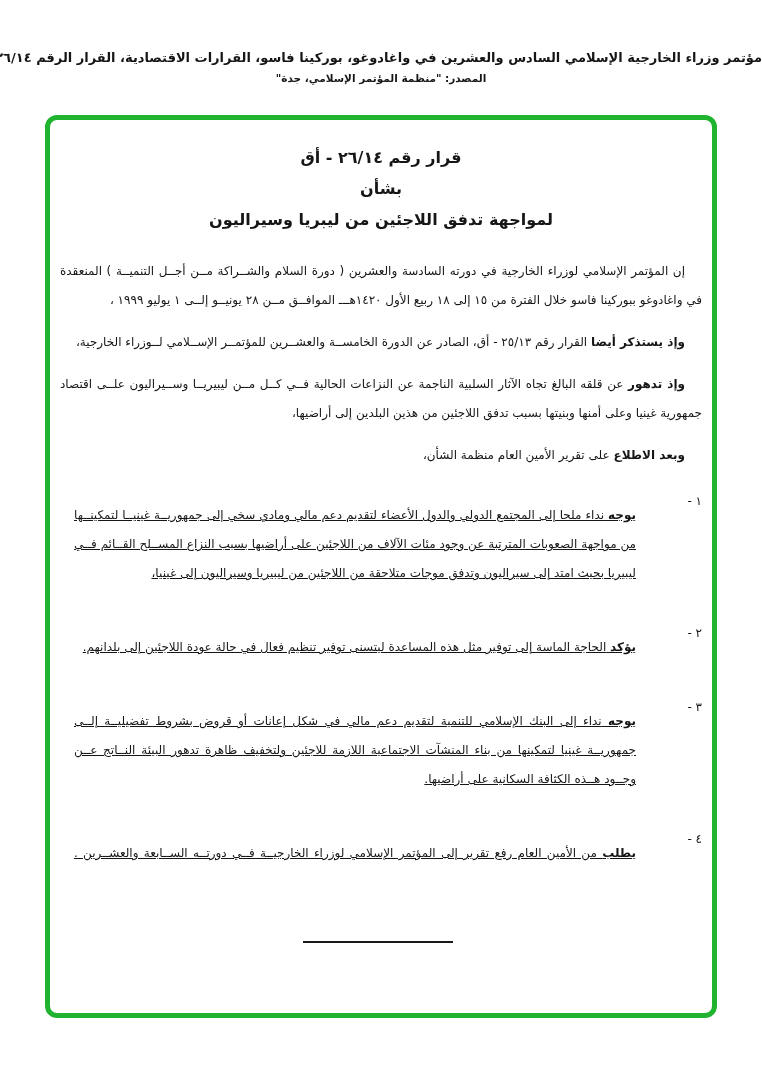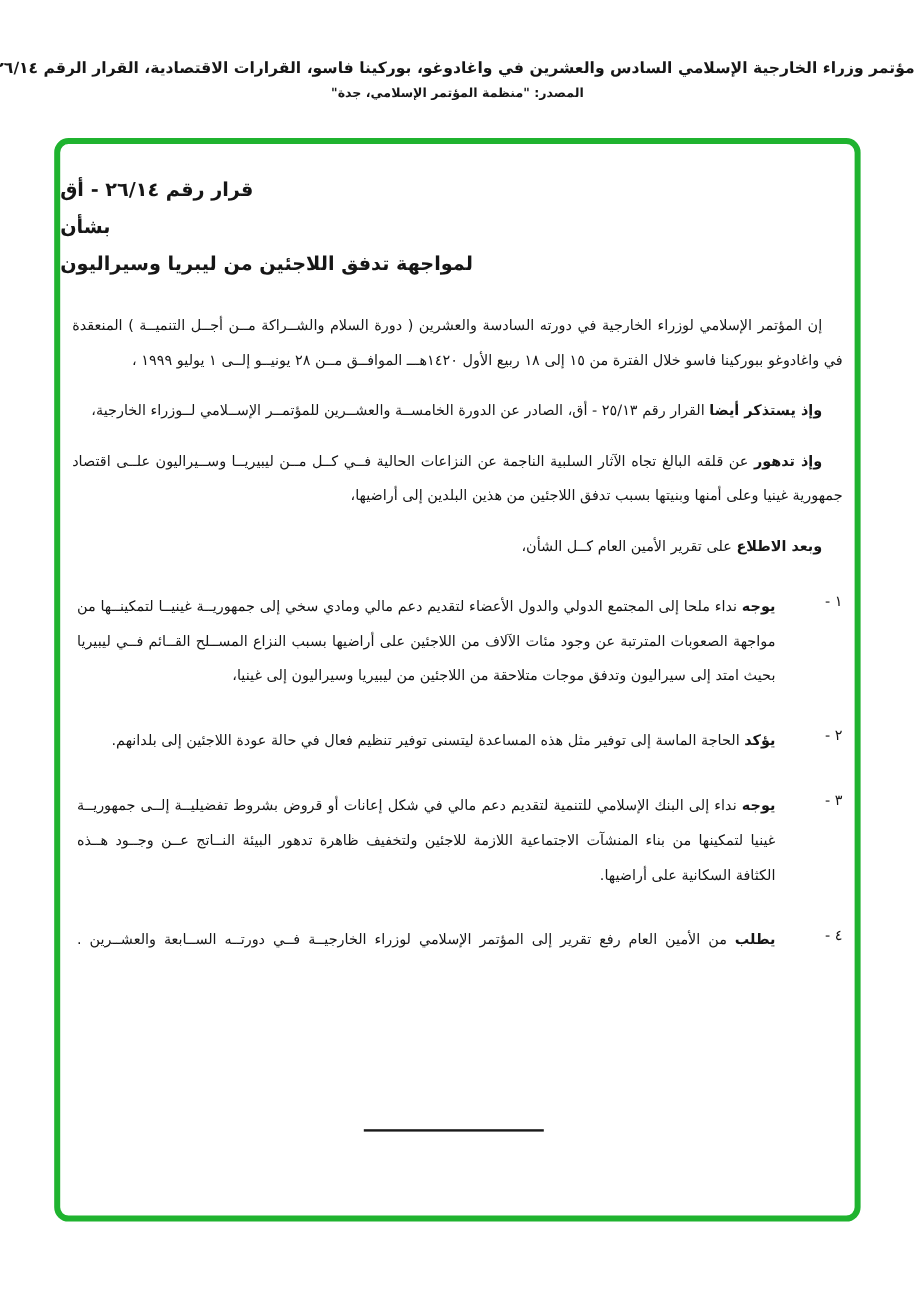--- a/index.html
+++ b/index.html
@@ -44,21 +44,21 @@
     top: 115px;
     width: 662px;
     height: 893px;
     border: 5px solid #1fb32f;
     border-radius: 12px;
     box-sizing: content-box;
     background: #ffffff;
   }
   .doc-title {
     margin-top: 22px;
-    text-align: left;
+    text-align: center;
     font-weight: bold;
     font-size: 16px;
     line-height: 31px;
   }
   .body-text {
     margin: 22px 10px 0 10px;
     font-size: 12px;
     line-height: 29px;
     text-align: justify;
   }
@@ -75,22 +75,23 @@
   .item {
     display: flex;
     margin-top: 17px;
   }
   .item-num {
     flex: 0 0 52px;
     text-align: right;
   }
   .item-text {
     flex: 1;
-    margin: 4px;
+    margin: 14px;
     text-align: justify;
+    text-decoration: underline;
   }
   .item.stretch-last .item-text {
     text-align-last: justify;
   }
   .divider {
     position: absolute;
     left: 303px;
     top: 941px;
     width: 150px;
     height: 2px;
@@ -117,21 +118,21 @@
 
     <div class="body-text">
 
       <p class="para first"><span>إن المؤتمر الإسلامي لوزراء الخارجية في دورته السادسة والعشرين ( دورة السلام والشــراكة مــن أجــل التنميــة ) المنعقدة في واغادوغو ببوركينا فاسو خلال الفترة من ١٥ إلى ١٨ ربيع الأول ١٤٢٠هـــ الموافــق مــن ٢٨ يونيــو إلــى ١ يوليو ١٩٩٩ ،</span></p>
 
 
       <p class="para"><span class="lead">وإذ يستذكر أيضا</span> <span>القرار رقم ٢٥/١٣ - أق، الصادر عن الدورة الخامســة والعشــرين للمؤتمــر الإســلامي لــوزراء الخارجية،</span></p>
 
       <p class="para"><span class="lead">وإذ تدهور</span> <span>عن قلقه البالغ تجاه الآثار السلبية الناجمة عن النزاعات الحالية فــي كــل مــن ليبيريــا وســيراليون علــى اقتصاد جمهورية غينيا وعلى أمنها وبنيتها بسبب تدفق اللاجئين من هذين البلدين إلى أراضيها،</span></p>
 
-      <p class="para"><span class="lead">وبعد الاطلاع</span> <span>على تقرير الأمين العام كــل الشأن،</span></p>
+      <p class="para"><span class="lead">وبعد الاطلاع</span> <span>على تقرير الأمين العام منظمة الشأن،</span></p>
 
       <div class="item">
         <span class="item-num">١ -</span>
         <p class="item-text"><span class="lead">يوجه</span> <span>نداء ملحا إلى المجتمع الدولي والدول الأعضاء لتقديم دعم مالي ومادي سخي إلى جمهوريــة غينيــا لتمكينــها من مواجهة الصعوبات المترتبة عن وجود مئات الآلاف من اللاجئين على أراضيها بسبب النزاع المســلح القــائم فــي ليبيريا بحيث امتد إلى سيراليون وتدفق موجات متلاحقة من اللاجئين من ليبيريا وسيراليون إلى غينيا،</span></p>
       </div>
 
       <div class="item">
         <span class="item-num">٢ -</span>
         <p class="item-text"><span class="lead">يؤكد</span> <span>الحاجة الماسة إلى توفير مثل هذه المساعدة ليتسنى توفير تنظيم فعال في حالة عودة اللاجئين إلى بلدانهم.</span></p>
       </div>

